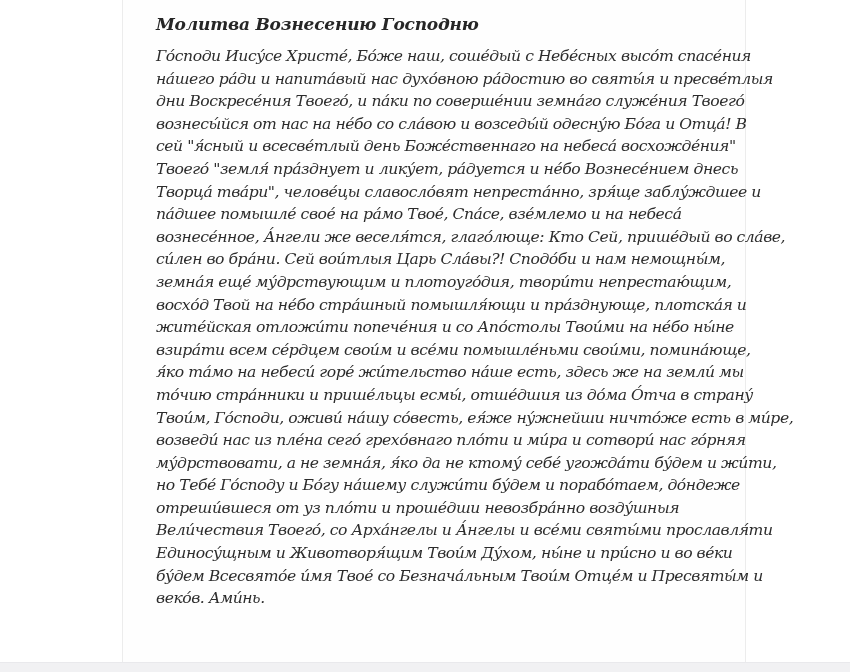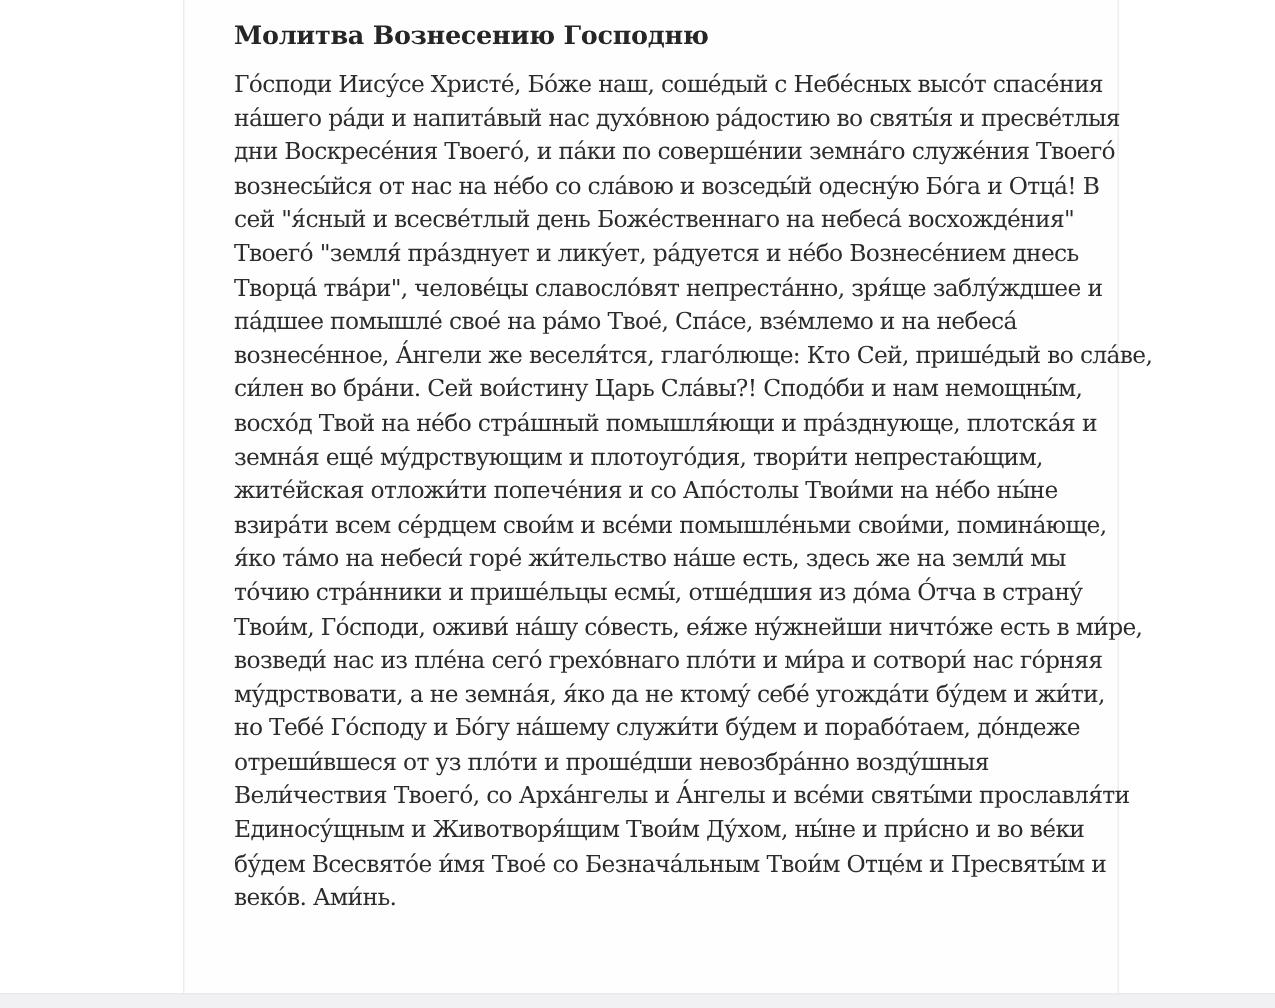--- a/index.html
+++ b/index.html
@@ -19,20 +19,21 @@
     left: 122px; top: 0;
     width: 624px; height: 662px;
     background: #fefefe;
     border-left: 1px solid #ececec;
     border-right: 1px solid #ececec;
   }
   .content {
     position: absolute;
     left: 33px; top: 14px;
     width: 585px;
+    font-style: italic;
   }
   .title {
     font-size: 17px;
     font-weight: bold;
     color: #262626;
     letter-spacing: -0.2px;
     margin-bottom: 11px;
     white-space: nowrap;
   }
   .prayer { }
@@ -61,23 +62,23 @@
       <div class="prayer">
           <div class="line">Го́споди Иису́се Христе́, Бо́же наш, соше́дый с Небе́сных высо́т спасе́ния</div>
           <div class="line">на́шего ра́ди и напита́вый нас духо́вною ра́достию во святы́я и пресве́тлыя</div>
           <div class="line">дни Воскресе́ния Твоего́, и па́ки по соверше́нии земна́го служе́ния Твоего́</div>
           <div class="line">вознесы́йся от нас на не́бо со сла́вою и возседы́й одесну́ю Бо́га и Отца́! В</div>
           <div class="line">сей "я́сный и всесве́тлый день Боже́ственнаго на небеса́ восхожде́ния"</div>
           <div class="line">Твоего́ "земля́ пра́зднует и лику́ет, ра́дуется и не́бо Вознесе́нием днесь</div>
           <div class="line">Творца́ тва́ри", челове́цы славосло́вят непреста́нно, зря́ще заблу́ждшее и</div>
           <div class="line">па́дшее помышле́ свое́ на ра́мо Твое́, Спа́се, взе́млемо и на небеса́</div>
           <div class="line">вознесе́нное, А́нгели же веселя́тся, глаго́люще: Кто Сей, прише́дый во сла́ве,</div>
-          <div class="line">си́лен во бра́ни. Сей вои́стину Царь Сла́вы?! Сподо́би и нам немощны́м,</div>
+          <div class="line">си́лен во бра́ни. Сей вои́тлыя Царь Сла́вы?! Сподо́би и нам немощны́м,</div>
+          <div class="line">земна́я еще́ му́дрствующим и плотоуго́дия, твори́ти непрестаю́щим,</div>
           <div class="line">восхо́д Твой на не́бо стра́шный помышля́ющи и пра́зднующе, плотска́я и</div>
-          <div class="line">земна́я еще́ му́дрствующим и плотоуго́дия, твори́ти непрестаю́щим,</div>
           <div class="line">жите́йская отложи́ти попече́ния и со Апо́столы Твои́ми на не́бо ны́не</div>
           <div class="line">взира́ти всем се́рдцем свои́м и все́ми помышле́ньми свои́ми, помина́юще,</div>
           <div class="line">я́ко та́мо на небеси́ горе́ жи́тельство на́ше есть, здесь же на земли́ мы</div>
           <div class="line">то́чию стра́нники и прише́льцы есмы́, отше́дшия из до́ма О́тча в страну́</div>
           <div class="line">Твои́м, Го́споди, оживи́ на́шу со́весть, ея́же ну́жнейши ничто́же есть в ми́ре,</div>
           <div class="line">возведи́ нас из пле́на сего́ грехо́внаго пло́ти и ми́ра и сотвори́ нас го́рняя</div>
           <div class="line">му́дрствовати, а не земна́я, я́ко да не ктому́ себе́ угожда́ти бу́дем и жи́ти,</div>
           <div class="line">но Тебе́ Го́споду и Бо́гу на́шему служи́ти бу́дем и порабо́таем, до́ндеже</div>
           <div class="line">отреши́вшеся от уз пло́ти и проше́дши невозбра́нно возду́шныя</div>
           <div class="line">Вели́чествия Твоего́, со Арха́нгелы и А́нгелы и все́ми святы́ми прославля́ти</div>

